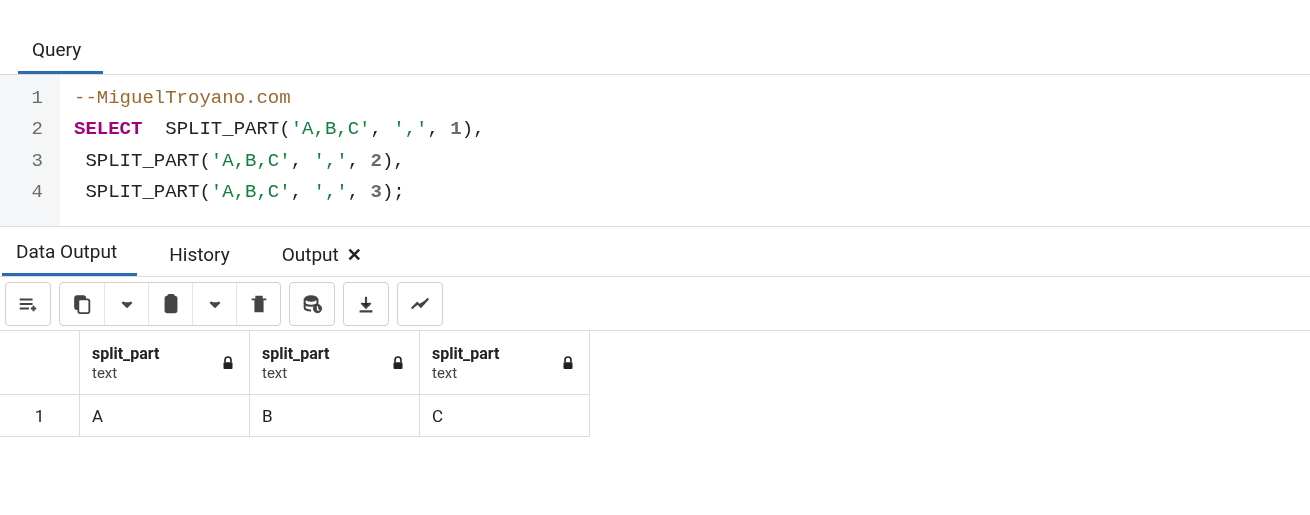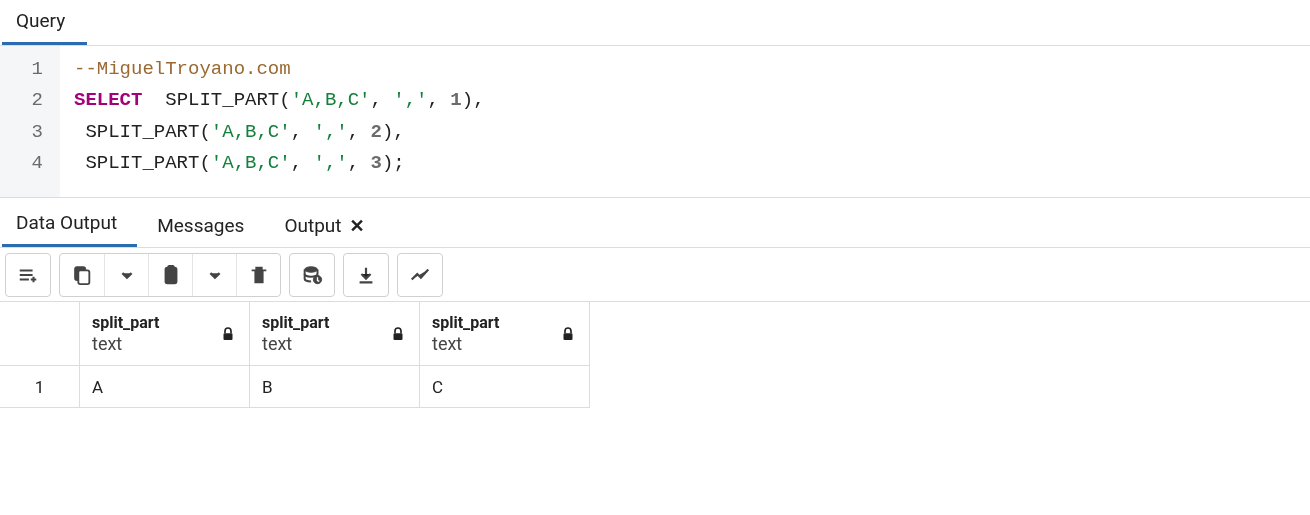--- a/index.html
+++ b/index.html
@@ -8,23 +8,24 @@
     font-size: 15px;
     color: #222;
     background: #fff;
     width: 1310px;
   }
 
   
   .top-tabs {
     display: flex;
     border-bottom: 1px solid #dcdcdc;
-    padding-left: 2px;
+    padding-left: 18px;
     height: 46px;
     align-items: flex-end;
+    margin-top: 29px;
   }
   .top-tab {
     padding: 10px 22px 10px 14px;
     font-size: 19px;
     color: #222;
     cursor: pointer;
     position: relative;
   }
   .top-tab.active {
     border-bottom: 3px solid #2b6cb0;
@@ -61,21 +62,21 @@
   .tok-comma   { color: #222; }
   .tok-num     { color: #6b6b6b; font-weight:600; }
 
   
   .out-tabs {
     display: flex;
     border-bottom: 1px solid #dcdcdc;
     padding-left: 2px;
     height: 50px;
     align-items: flex-end;
-    gap: 6px;
+    gap: 18px;
   }
   .out-tab {
     padding: 10px 20px 10px 14px;
     font-size: 19px;
     color: #222;
     cursor: pointer;
     position: relative;
     display: flex;
     align-items: center;
     gap: 8px;
@@ -134,21 +135,21 @@
     min-height: 42px;
   }
   .g-head {
     background: #fff;
     min-height: 64px;
     padding: 6px 12px;
     justify-content: space-between;
   }
   .g-head .col-meta { display:flex; flex-direction:column; line-height:1.25; }
   .g-head .col-name { font-weight: 700; color:#222; font-size:16px; }
-  .g-head .col-type { color:#444; font-size:18px; }
+  .g-head .col-type { color:#444; font-size:15px; }
   .g-corner { background:#fff; }
   .g-rownum { justify-content:center; color:#222; background:#fff; }
   .lock { width:18px; height:18px; color:#222; flex-shrink:0; }
 </style>
 </head>
 <body>
 
 <div class="top-tabs">
   <div class="top-tab active">Query</div>
 </div>
@@ -161,21 +162,21 @@
     <div>4</div>
   </div>
   <div class="code"><span class="tok-comment">--MiguelTroyano.com</span>
 <span class="tok-keyword">SELECT</span>  <span class="tok-func">SPLIT_PART</span><span class="tok-paren">(</span><span class="tok-string">'A,B,C'</span><span class="tok-comma">,</span> <span class="tok-string">','</span><span class="tok-comma">,</span> <span class="tok-num">1</span><span class="tok-paren">)</span><span class="tok-comma">,</span>
  <span class="tok-func">SPLIT_PART</span><span class="tok-paren">(</span><span class="tok-string">'A,B,C'</span><span class="tok-comma">,</span> <span class="tok-string">','</span><span class="tok-comma">,</span> <span class="tok-num">2</span><span class="tok-paren">)</span><span class="tok-comma">,</span>
  <span class="tok-func">SPLIT_PART</span><span class="tok-paren">(</span><span class="tok-string">'A,B,C'</span><span class="tok-comma">,</span> <span class="tok-string">','</span><span class="tok-comma">,</span> <span class="tok-num">3</span><span class="tok-paren">)</span><span class="tok-comma">;</span></div>
 </div>
 
 <div class="out-tabs">
   <div class="out-tab active">Data Output</div>
-  <div class="out-tab">Messages</div>
+  <div class="out-tab">History</div>
   <div class="out-tab">
     <span>Output</span>
     <span class="close-x">✕</span>
   </div>
 </div>
 
 <div class="toolbar">
   <div class="tb-group">
     <div class="tb-btn">
       <svg viewBox="0 0 24 24" fill="none" stroke-width="2.2">

